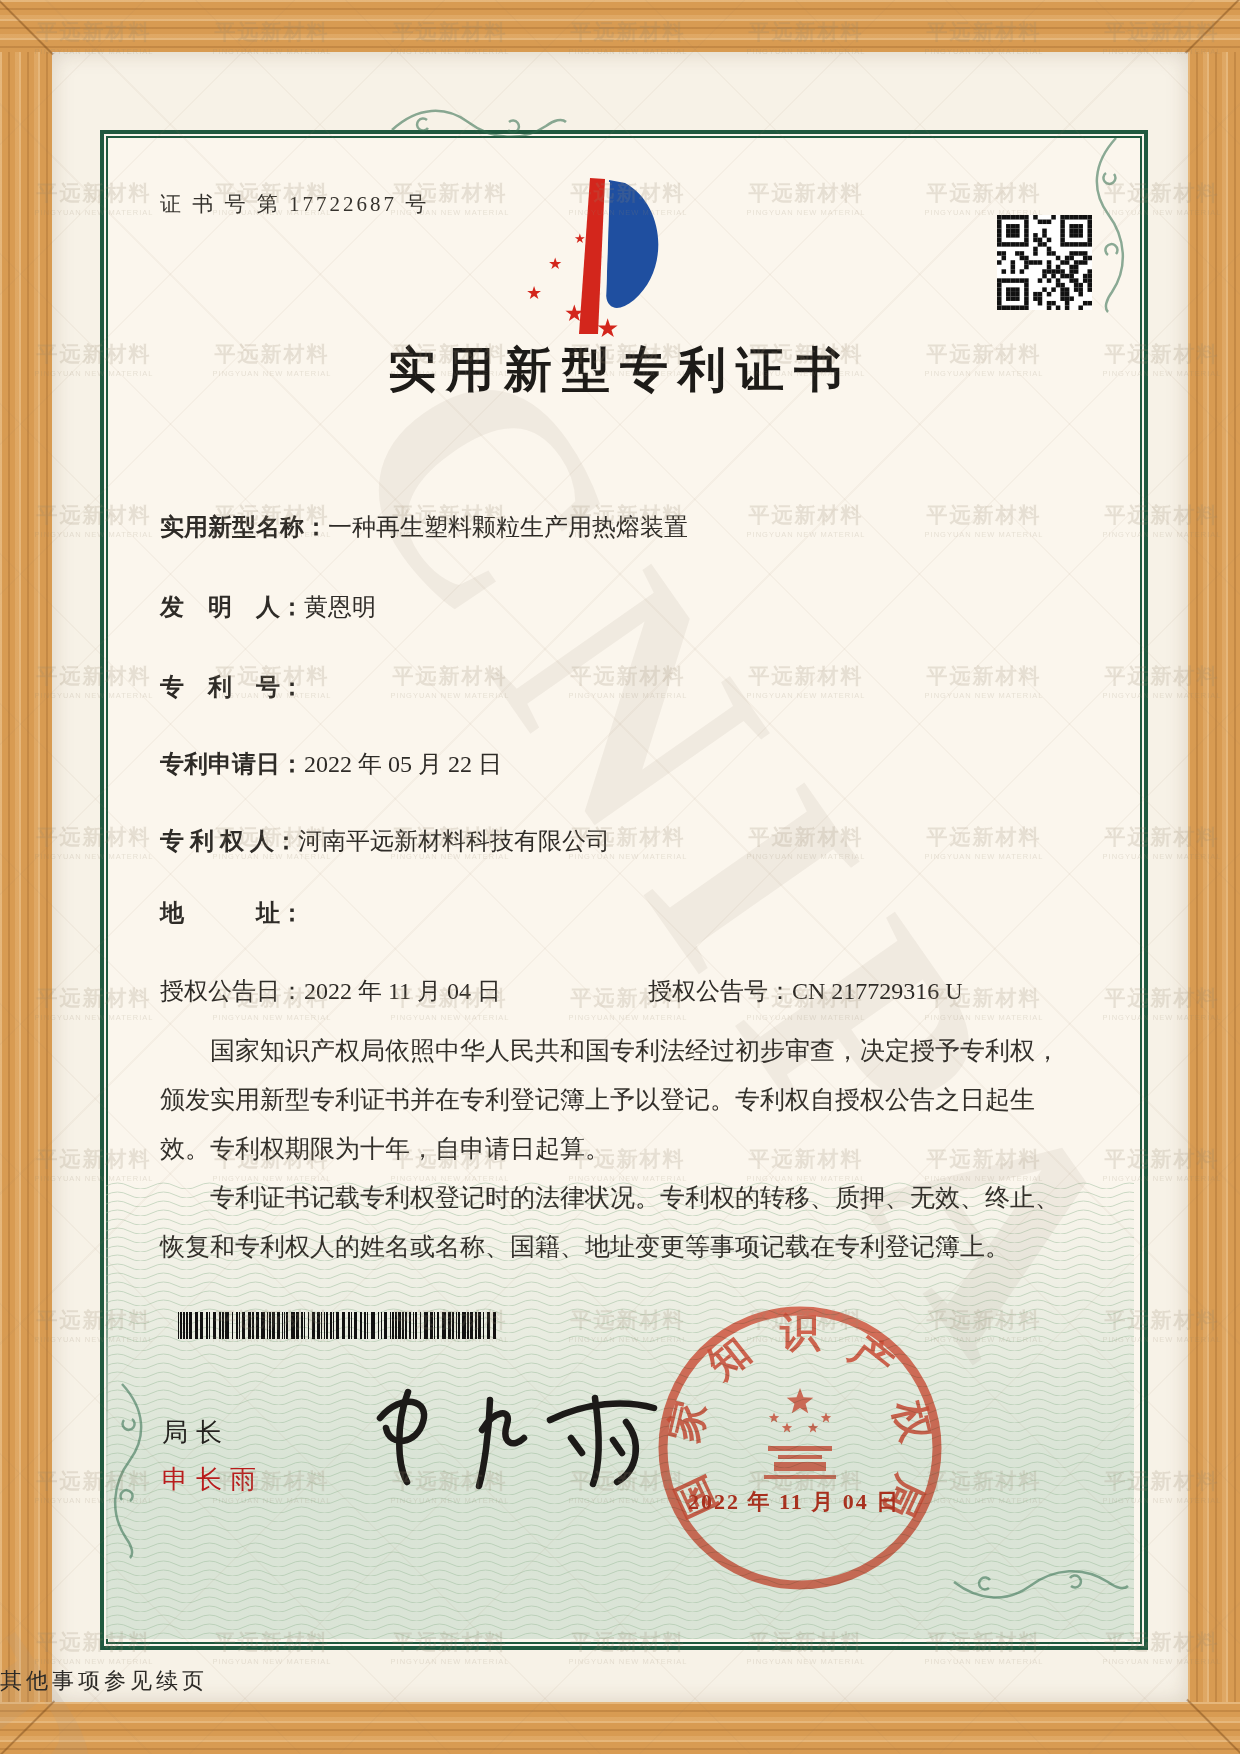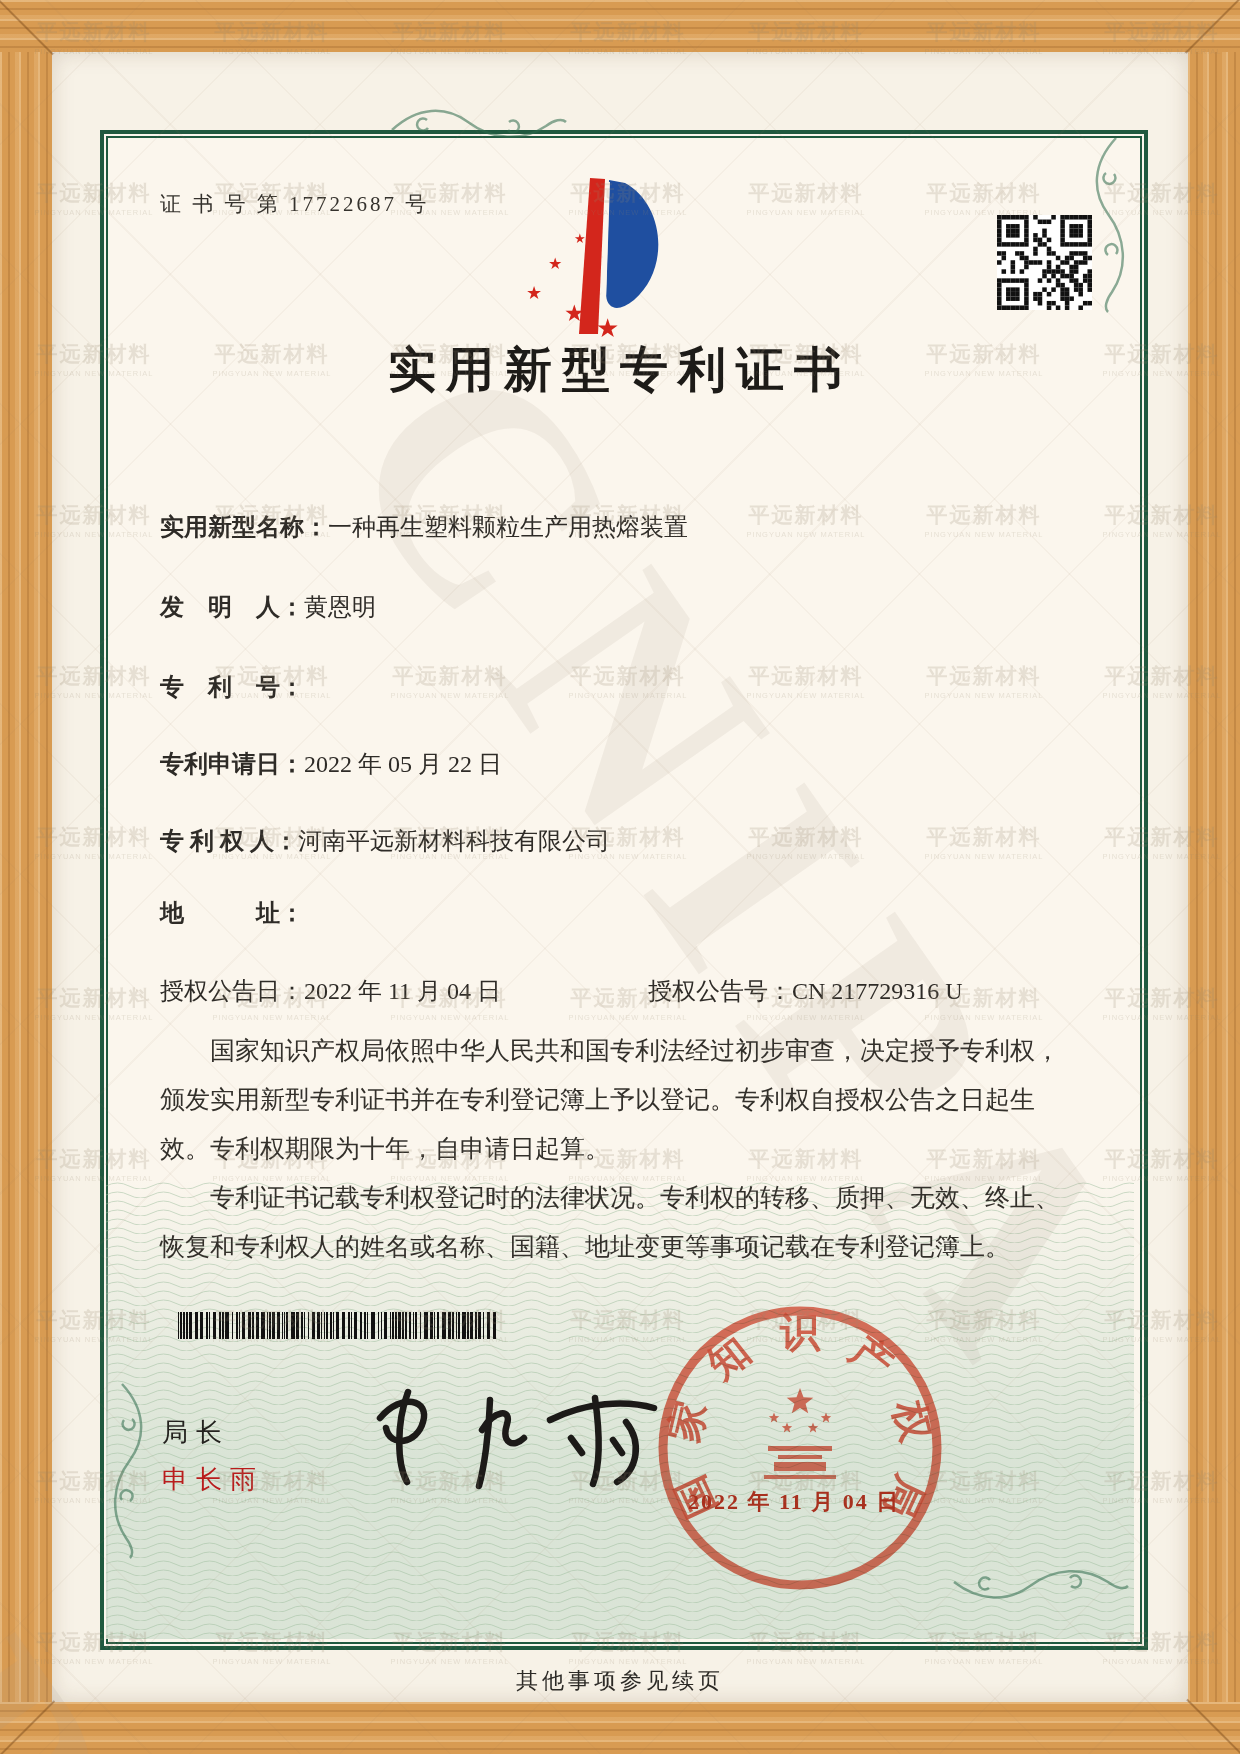--- a/index.html
+++ b/index.html
@@ -46,21 +46,21 @@
   .r7 .g2{position:absolute;left:648px;white-space:nowrap;}
   .body-text{left:160px;top:1026px;width:922px;font-size:25px;line-height:49px;color:#33302b;}
   .body-text p{margin:0;text-indent:2em;}
   .barcode{left:178px;top:1312px;width:318px;height:27px;}
   .director-title{left:162px;top:1415px;font-size:26px;letter-spacing:8px;font-family:"Liberation Sans","DejaVu Sans",sans-serif;color:#24221f;}
   .director-name{left:162px;top:1462px;font-size:26px;letter-spacing:8px;font-family:"Liberation Sans","DejaVu Sans",sans-serif;color:#b91c1c;}
   .signature{left:362px;top:1376px;width:305px;height:128px;}
   .seal{left:650px;top:1298px;width:300px;height:300px;z-index:7;mix-blend-mode:multiply;}
   .seal-date{left:688px;top:1487px;font-size:22px;letter-spacing:2px;color:#a8301e;z-index:8;font-weight:bold;}
   .page-num{left:0;right:0;top:1592px;text-align:center;font-size:21px;letter-spacing:2px;color:#2c2a26;}
-  .footer-note{left:0;right:0;top:1666px;text-align:center;font-size:22px;letter-spacing:4px;color:#2c2a26;z-index:6;}
+  .footer-note{left:0;right:0;top:1666px;font-size:22px;letter-spacing:4px;color:#2c2a26;z-index:6;}
   
   .orn{position:absolute;z-index:6;color:#2e6b4c;opacity:.55;}
   
   .wm-layer{position:absolute;inset:0;z-index:9;pointer-events:none;}
   .wm-tile{position:absolute;width:172px;text-align:center;color:rgba(150,135,112,.20);}
   .wm-cn{font-size:21px;font-weight:bold;letter-spacing:2px;font-family:"Liberation Sans","DejaVu Sans",sans-serif;}
   .wm-en{font-size:7.5px;letter-spacing:1px;font-family:"Liberation Sans","DejaVu Sans",sans-serif;margin-top:1px;}
   .cnipa{position:absolute;font-size:300px;font-weight:bold;letter-spacing:46px;color:rgba(170,155,140,.13);
          font-family:"Liberation Serif",serif;transform-origin:0 0;z-index:4;pointer-events:none;white-space:nowrap;}
   .cnipa1{left:560px;top:300px;transform:rotate(55deg);}

